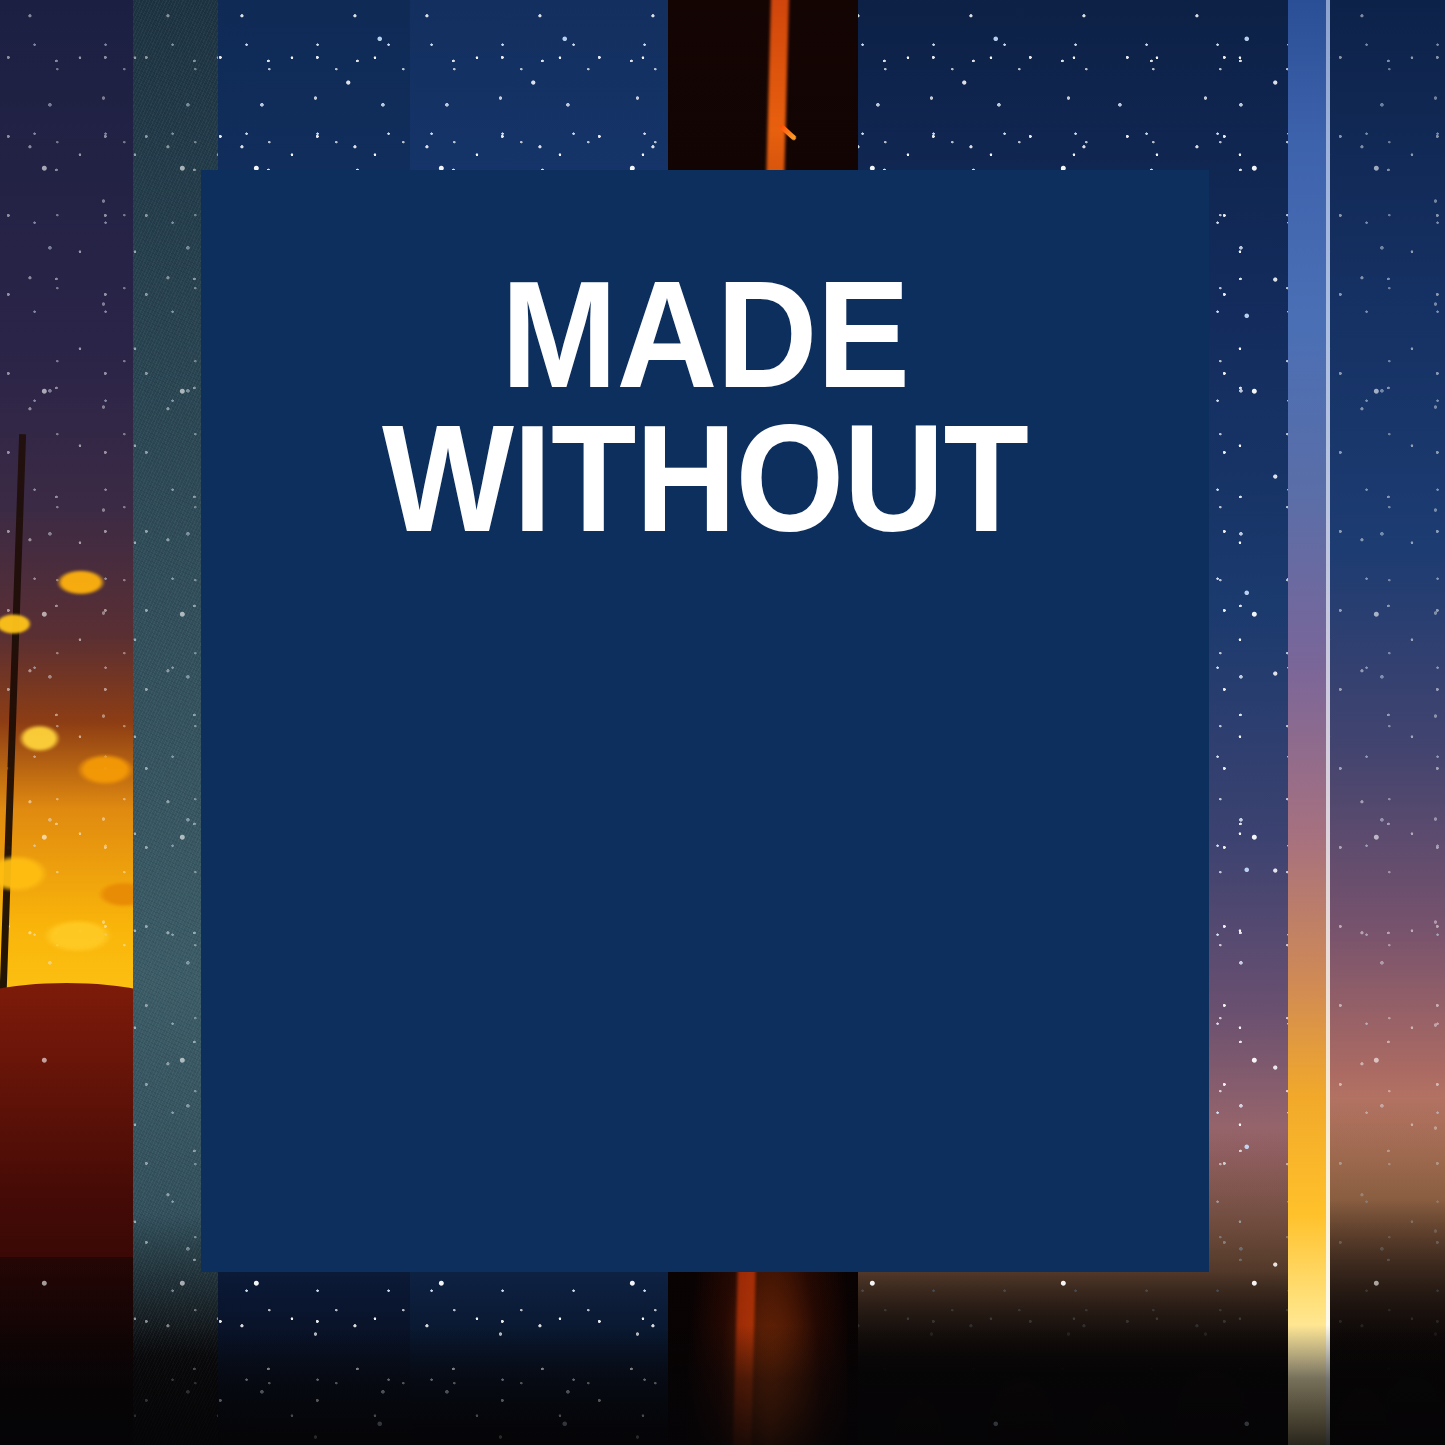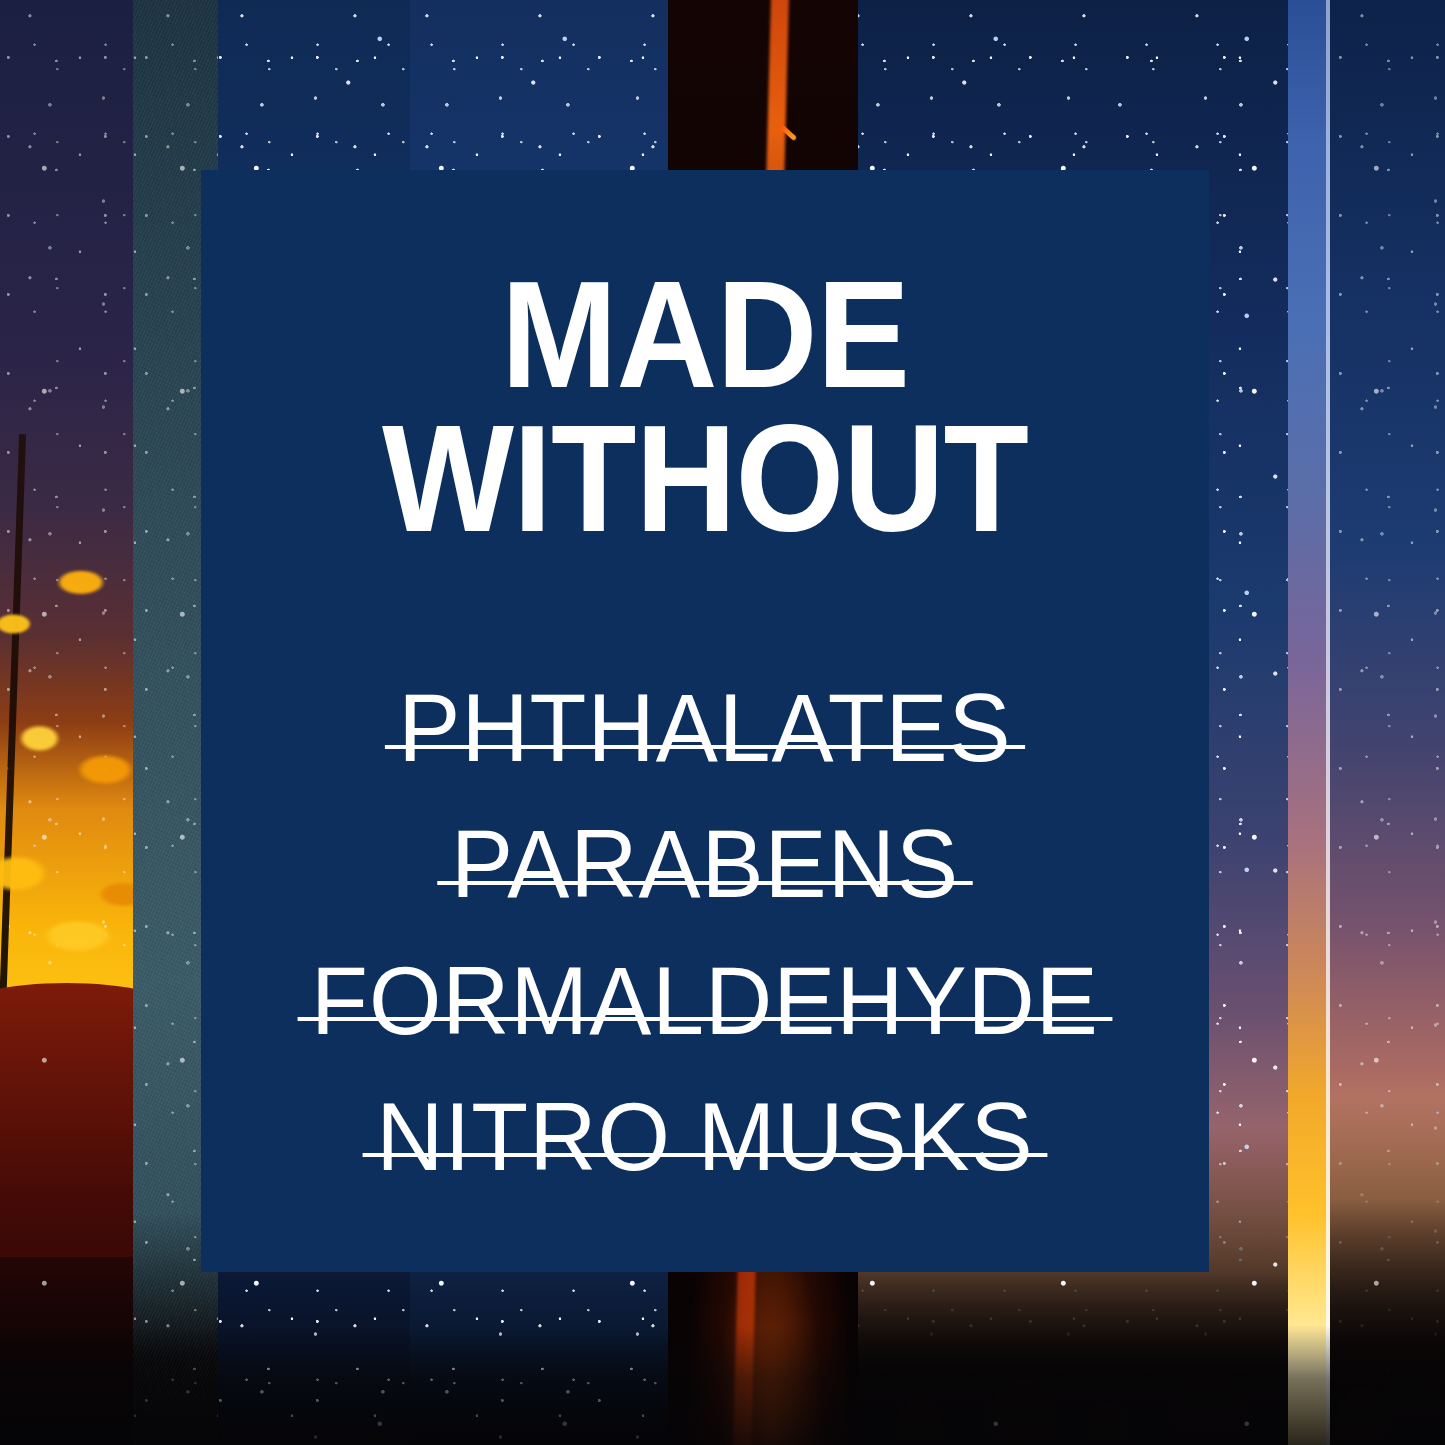--- a/index.html
+++ b/index.html
@@ -332,29 +332,15 @@
     <div id="bottom-dark"></div>
   </div>
 
   <div id="panel">
 
     <div id="headline">
       <span class="hl-line">MADE</span>
       <span class="hl-line">WITHOUT</span>
     </div>
 
-    <div id="ingredient-list">
-      <div class="ingredient">
-        <span class="txt">PHTHALATES</span>
-      </div>
-      <div class="ingredient">
-        <span class="txt">PARABENS</span>
-      </div>
-      <div class="ingredient">
-        <span class="txt">FORMALDEHYDE</span>
-      </div>
-      <div class="ingredient">
-        <span class="txt">NITRO MUSKS</span>
-      </div>
-    </div>
 
   </div>
 </div>
 
 </body></html>

